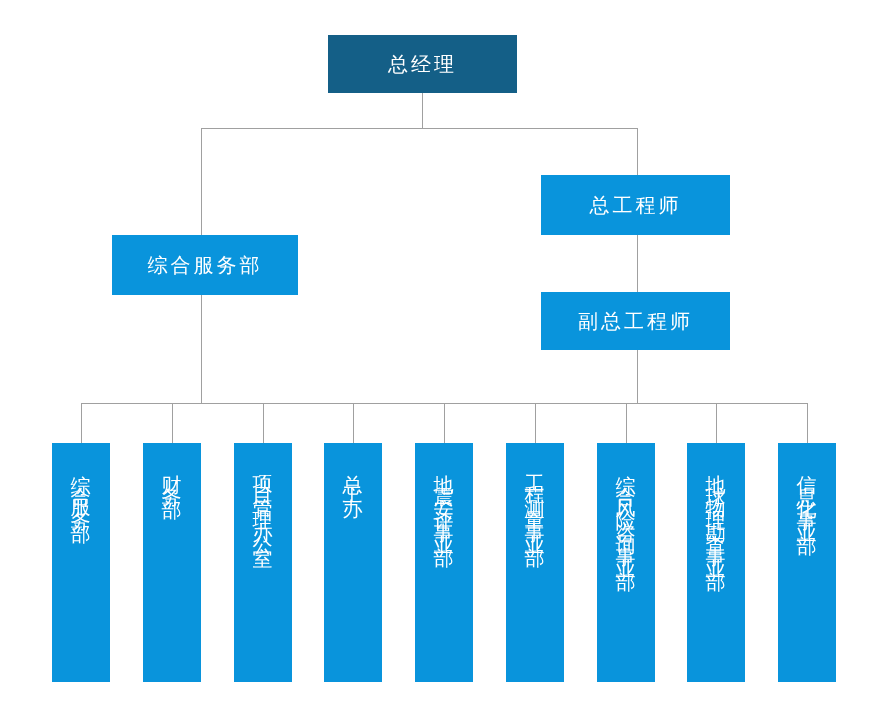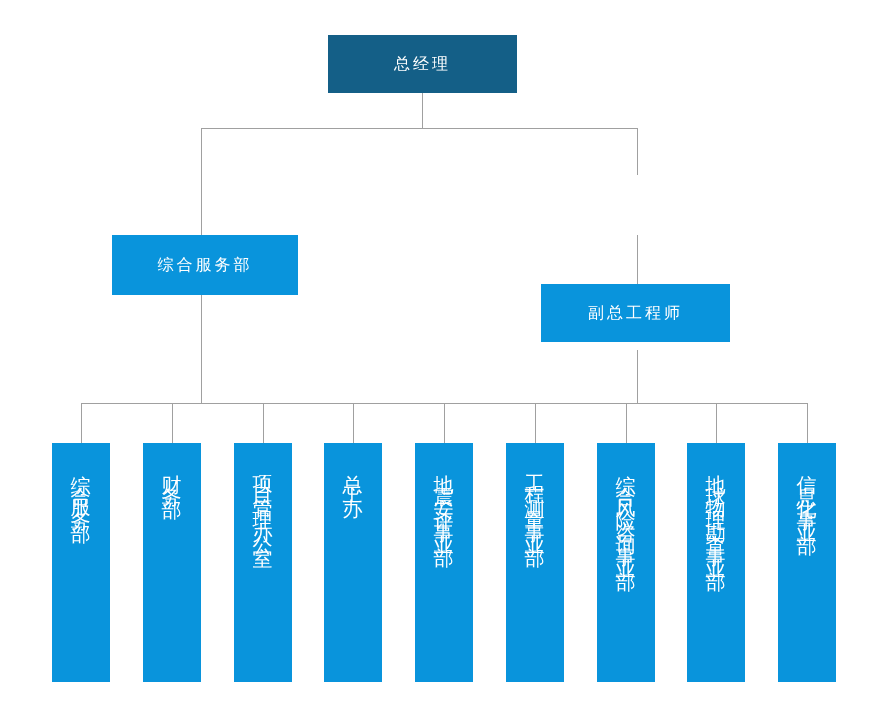--- a/index.html
+++ b/index.html
@@ -20,30 +20,30 @@
   }
   .node {
     position: absolute;
     display: flex;
     align-items: center;
     justify-content: center;
     background: var(--node-bg);
     color: var(--text);
   }
   .node .label {
-    font-size: 16px;
+    font-size: 20px;
     letter-spacing: 3px;
     white-space: nowrap;
   }
   .node.root { background: var(--root-node-bg); }
 
   .node-root        { left: 328px; top: 35px;  width: 189px; height: 58px; }
   .node-deputy-gm   { left: 112px; top: 235px; width: 186px; height: 60px; }
   .node-chief-eng   { left: 541px; top: 175px; width: 189px; height: 60px; }
-  .node-deputy-ce   { left: 541px; top: 284px; width: 189px; height: 58px; }
+  .node-deputy-ce   { left: 541px; top: 292px; width: 189px; height: 58px; }
 
   .dept {
     position: absolute;
     top: 443px;
     width: 58px;
     height: 239px;
     background: var(--node-bg);
     display: flex;
     justify-content: center;
     align-items: flex-start;
@@ -113,20 +113,23 @@
   <div class="line vline drop drop-8"></div>
   <div class="line vline drop drop-9"></div>
 
   <div class="node root node-root">
     <span class="label">总经理</span>
   </div>
 
   <div class="node node-deputy-gm">
     <span class="label">综合服务部</span>
   </div>
+  <div class="node node-chief-eng">
+    <span class="label">总工程师</span>
+  </div>
 
   <div class="node node-deputy-ce">
     <span class="label">副总工程师</span>
   </div>
 
   <div class="dept dept-1">
     <span class="vlabel">综合服务部</span>
   </div>
   <div class="dept dept-2">
     <span class="vlabel">财务部</span>

